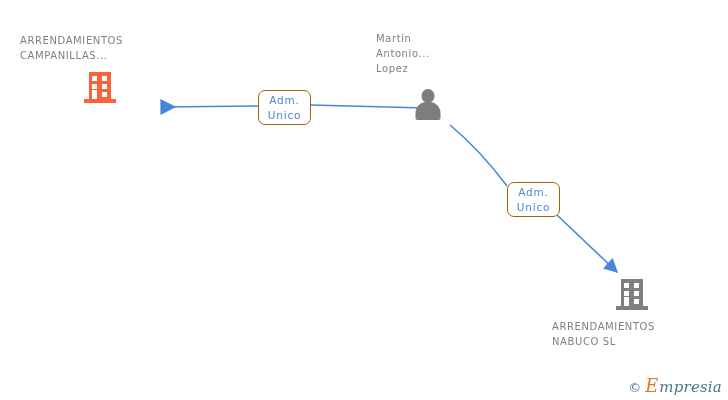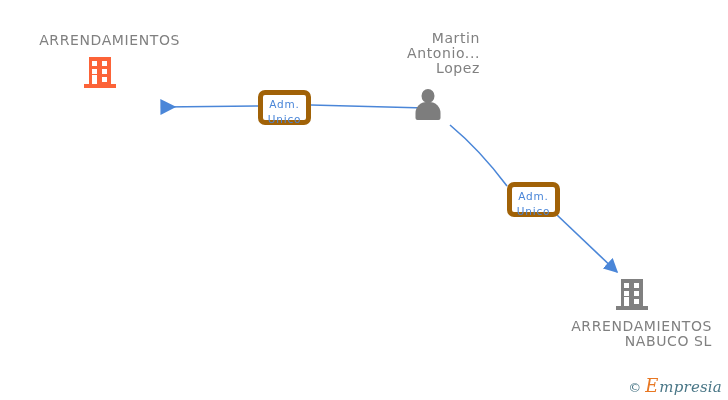--- a/index.html
+++ b/index.html
@@ -21,23 +21,23 @@
     top: 0;
     width: 728px;
     height: 400px;
   }
 
   
   .node {
     position: absolute;
   }
   .node-label {
-    text-align: right;
-    font-family: "DejaVu Sans", sans-serif;
-    font-size: 14px;
+    text-align: left;
+    font-family: "DejaVu Sans", sans-serif;
+    font-size: 10px;
     line-height: 15px;
     color: #808080;
     letter-spacing: 0.6px;
     white-space: nowrap;
   }
   .node-label div { white-space: nowrap; }
 
   
   .building {
     position: relative;
@@ -103,21 +103,21 @@
     width: 25px;
     height: 18px;
     background: #7d7d7d;
     border-radius: 11px 11px 2px 2px;
   }
 
   
   .edge-chip {
     position: absolute;
     box-sizing: border-box;
-    border: 5px solid #a16207;
+    border: 1px solid #a16207;
     border-radius: 7px;
     background: #ffffff;
     color: #4a86d8;
     font-family: "DejaVu Sans", sans-serif;
     font-size: 10.5px;
     line-height: 15px;
     letter-spacing: 0.8px;
     text-align: center;
     padding: 2px 0 0 0;
     white-space: nowrap;
@@ -176,20 +176,21 @@
     <path d="M 258,106 L 162,107" stroke="#4a86d8" stroke-width="1.6" fill="none" marker-end="url(#arrowLeft)"></path>
 
     <path d="M 450,125 Q 480,150 507,186" stroke="#4a86d8" stroke-width="1.6" fill="none"></path>
 
     <path d="M 557,215 L 617,272" stroke="#4a86d8" stroke-width="1.6" fill="none" marker-end="url(#arrowEnd)"></path>
   </svg>
 
   <div class="node orange-node" style="left:20px; top:33px; width:160px;">
     <div class="node-label">
       <div>ARRENDAMIENTOS</div>
+      <div>CAMPANILLAS...</div>
     </div>
     <div class="building" style="margin-top:7px;">
       <div class="bld-body"></div>
       <div class="bld-base"></div>
       <div class="win" style="left:9px;  top:6px;"></div>
       <div class="win" style="left:19px; top:6px;"></div>
       <div class="win" style="left:9px;  top:14px;"></div>
       <div class="win" style="left:19px; top:14px;"></div>
       <div class="win" style="left:19px; top:22px;"></div>
       <div class="door" style="left:9px; bottom:5px;"></div>

